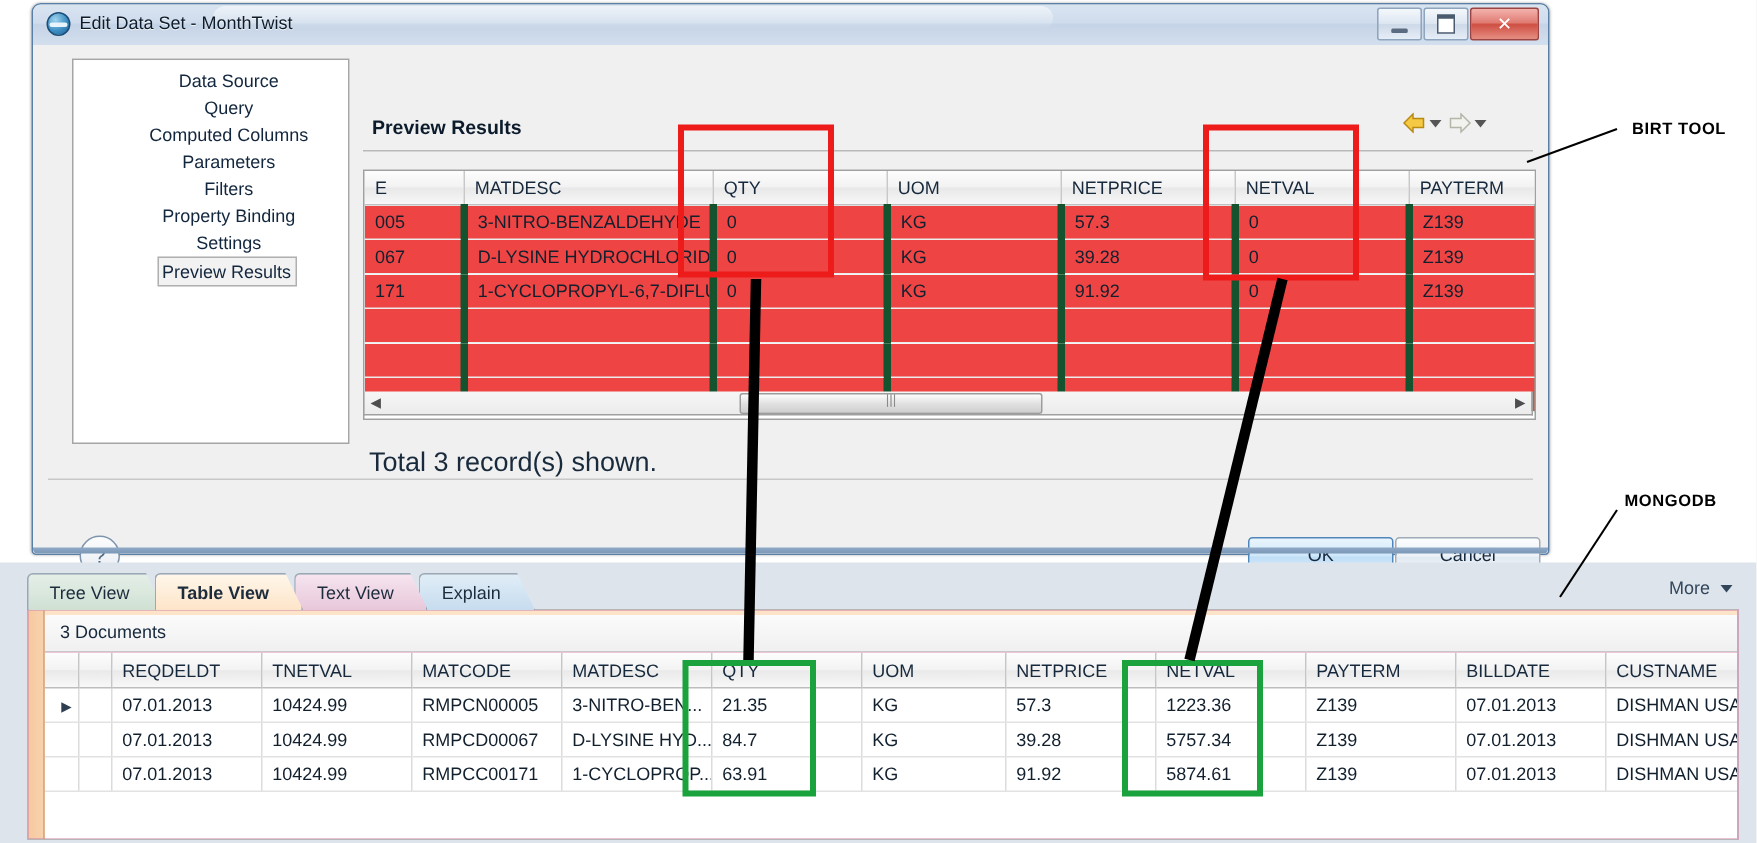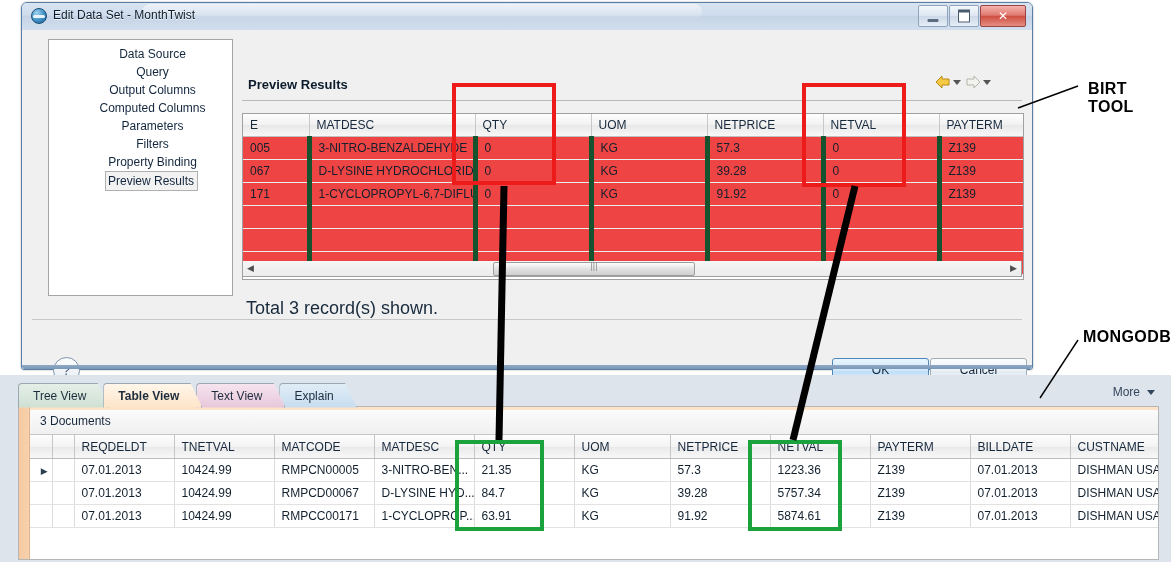--- a/index.html
+++ b/index.html
@@ -151,21 +151,21 @@
   }
   #cancel-btn{left:908px;}
   #birt-footer-line{position:absolute;left:0;right:0;bottom:0;height:4px;
     background:linear-gradient(to bottom,#8fa9c6,#7b97b7);border-radius:0 0 3px 3px;}
 
   
   #mongo-panel{
     position:absolute;left:0;top:375px;width:1171px;height:187px;
     background:#dde4ec;
   }
-  #tab-strip{position:absolute;left:18px;top:7px;height:26px;display:flex;align-items:center;}
+  #tab-strip{position:absolute;left:18px;top:7px;height:26px;display:flex;align-items:flex-start;}
   .tab{
     height:24px;line-height:24px;padding:0 14px 0 14px;font-size:12px;color:#1d2c3c;
     border:1px solid #9aa7b4;border-bottom:none;border-radius:4px 4px 0 0;
     margin-right:-6px;position:relative;
     clip-path:polygon(0 0,calc(100% - 12px) 0,100% 100%,0 100%);
     padding-right:22px;
   }
   .tab.t-tree{background:linear-gradient(to bottom,#e4efe7,#cfe0d3);z-index:1;}
   .tab.t-table{background:linear-gradient(to bottom,#fff6ea,#fde4c8);font-weight:bold;z-index:4;}
   .tab.t-text{background:linear-gradient(to bottom,#f6e4ef,#e7c7da);z-index:2;}
@@ -210,21 +210,21 @@
     padding:0;text-align:center;
     background:linear-gradient(to bottom,#fbfbfb,#eeeeee);
     border-right:1px solid #c6c6c6;
   }
   td.rowsel{background:linear-gradient(to bottom,#fcfcfc,#f0f0f0);}
   .rowmark{font-size:9px;color:#2c3e50;}
 
   
   .hl-red{position:absolute;border:4px solid #ee1b1b;box-sizing:border-box;z-index:30;pointer-events:none;}
   .hl-green{position:absolute;border:4px solid #1aa33c;box-sizing:border-box;z-index:30;pointer-events:none;}
-  .ann-label{position:absolute;font-size:16px;font-weight:bold;color:#000;letter-spacing:.4px;z-index:40;}
+  .ann-label{position:absolute;font-size:11px;font-weight:bold;color:#000;letter-spacing:.4px;z-index:40;}
   svg.overlay{position:absolute;left:0;top:0;width:1171px;height:562px;z-index:35;pointer-events:none;}
 </style>
 </head>
 <body>
 
 <div id="birt-window">
 
   <div id="birt-titlebar">
     <div class="title-glass"></div>
     <div id="birt-icon"></div>
@@ -240,25 +240,25 @@
           <span class="gl">✕</span>
         </div>
     </div>
   </div>
 
   <div id="birt-body">
 
     <div id="birt-sidebar">
       <div class="side-item first">Data Source</div>
       <div class="side-item">Query</div>
-      <div class="side-item">Output Columns</div>
       <div class="side-item">Computed Columns</div>
       <div class="side-item">Parameters</div>
       <div class="side-item">Filters</div>
       <div class="side-item">Property Binding</div>
+      <div class="side-item">Settings</div>
       <div class="side-item selected">Preview Results</div>
     </div>
 
     <div id="preview-title">Preview Results</div>
     <div class="nav-group" style="left:913px;">
       <svg class="arrow-ico" viewBox="0 0 16 14">
         <path d="M7 1 L1 7 L7 13 L7 10 L14 10 L14 4 L7 4 Z" fill="#f6c945" stroke="#b98a12" stroke-width="1"></path>
       </svg>
       <span class="caret-dn"></span>
       <svg class="arrow-ico" viewBox="0 0 16 14">

